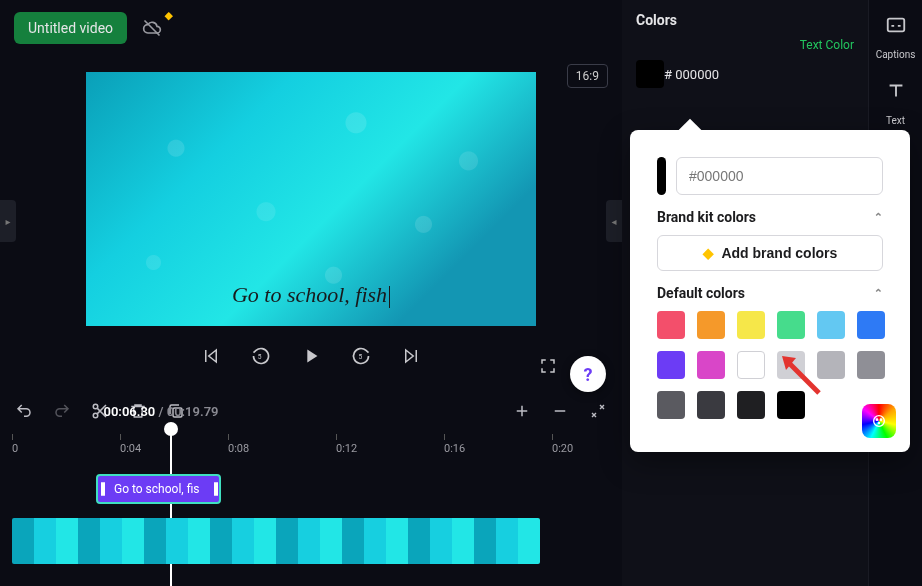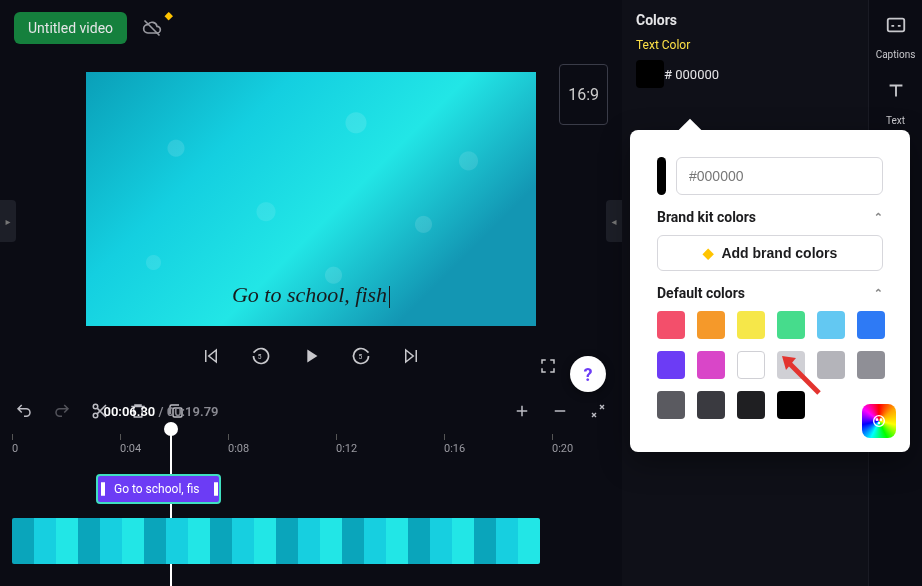--- a/index.html
+++ b/index.html
@@ -11,21 +11,21 @@
 .cloud-off { width: 30px; height: 30px; display:flex; align-items:center; justify-content:center; position:relative; }
 .premium-small { color:#ffc400; font-size:11px; position:absolute; top:-4px; right:-6px; }
 .spacer { flex:1; }
 .upgrade-btn { display:flex; align-items:center; gap:8px; background:#23252f; border:1px solid #3a3c48; border-radius:6px; padding:8px 14px; color:#fff; font-weight:600; font-size:14px; }
 .upgrade-btn .dia { color:#ffc400; }
 .export-btn { display:flex; align-items:center; gap:8px; background:#6c3cf5; border-radius:6px; padding:8px 14px; color:#fff; font-weight:600; font-size:14px; }
 .export-btn .chev { font-size:10px; opacity:.9; }
 
 
 .preview-wrap { position:absolute; left:0; top:56px; right:300px; height:330px; display:flex; flex-direction:column; align-items:center; }
-.ratio-badge { position:absolute; right:14px; top:8px; border:1px solid #3a3c48; border-radius:4px; padding:20px 8px; font-size:16px; color:#ccc; background:#0b0c14; }
+.ratio-badge { position:absolute; right:14px; top:8px; border:1px solid #3a3c48; border-radius:4px; padding:4px 8px; font-size:12px; color:#ccc; background:#0b0c14; }
 .video-canvas { width:450px; height:254px; margin-top:16px; position:relative; background:linear-gradient(135deg,#0a9fb8 0%,#14cfe0 30%,#22e6e6 55%,#1396b3 80%); overflow:hidden; }
 .video-canvas::before { content:""; position:absolute; inset:0; background:radial-gradient(circle at 20% 30%, rgba(255,255,255,.12) 0 8px, transparent 9px), radial-gradient(circle at 60% 20%, rgba(255,255,255,.12) 0 10px, transparent 11px), radial-gradient(circle at 40% 55%, rgba(255,255,255,.10) 0 9px, transparent 10px), radial-gradient(circle at 75% 60%, rgba(255,255,255,.12) 0 8px, transparent 9px), radial-gradient(circle at 15% 75%, rgba(255,255,255,.11) 0 7px, transparent 8px), radial-gradient(circle at 85% 35%, rgba(255,255,255,.11) 0 9px, transparent 10px), radial-gradient(circle at 55% 80%, rgba(255,255,255,.12) 0 8px, transparent 9px); }
 .text-overlay { position:absolute; left:0; right:0; bottom:18px; text-align:center; color:#18191b; font-size:22px; font-family: Georgia, serif; font-style:italic; }
 .text-overlay::after { content:""; display:inline-block; width:1px; height:22px; background:#18191b; margin-left:2px; vertical-align:middle; }
 
 .side-chevrons { position:absolute; top:50%; transform:translateY(-50%); width:16px; height:42px; background:#1d1f28; display:flex; align-items:center; justify-content:center; color:#777; font-size:10px; }
 .side-left { left:0; border-radius:0 4px 4px 0; }
 .side-right { right:0; border-radius:4px 0 0 4px; }
 
 .transport { display:flex; align-items:center; gap:22px; margin-top:16px; color:#c8c8cc; }
@@ -55,21 +55,21 @@
 .clip-text .grips { position:absolute; top:0; bottom:0; width:8px; display:flex; align-items:center; justify-content:center; }
 .clip-text .gl { left:0; } .clip-text .gr { right:0; }
 .clip-text .grips span { width:2px; height:14px; background:#fff; border-radius:1px; box-shadow:2px 0 0 #fff; }
 
 .track-video { position:relative; height:46px; margin-top:10px; }
 .clip-video { position:absolute; height:46px; border-radius:2px; background:repeating-linear-gradient(90deg,#0aa5bb 0 22px,#17cfe0 22px 44px,#22e6e6 44px 66px); }
 
 
 .rightbar { position:absolute; right:54px; top:0; width:246px; bottom:0; background:#0f1018; padding:12px 14px; }
 .rb-title { font-weight:700; font-size:14px; margin-bottom:10px; }
-.rb-sub { font-size:12px; color:#fde047; margin-bottom:8px; }
+.rb-sub { font-size:12px; color:#22c55e; margin-bottom:8px;text-align:right; }
 .colorbox-row { display:flex; align-items:center; gap:0; }
 .swatch-lg { width:28px; height:28px; border-radius:4px; background:#000; }
 .hex-text { color:#e5e5e7; font-size:13px; }
 
 
 .popover { position:absolute; right:12px; top:130px; width:280px; background:#fff; border-radius:8px; box-shadow:0 10px 30px rgba(0,0,0,.4); padding:27px; color:#1c1c1e; z-index:10; }
 .pop-arrow { position:absolute; top:-8px; left:52px; width:16px; height:16px; background:#fff; transform:rotate(45deg); }
 .pop-row1 { display:flex; gap:10px; align-items:center; margin-bottom:14px; }
 .pop-swatch { width:38px; height:38px; border-radius:6px; background:#000; }
 .pop-input { flex:1; height:38px; border:1px solid #d7d7dc; border-radius:6px; padding:0 12px; font-size:14px; color:#777; }

